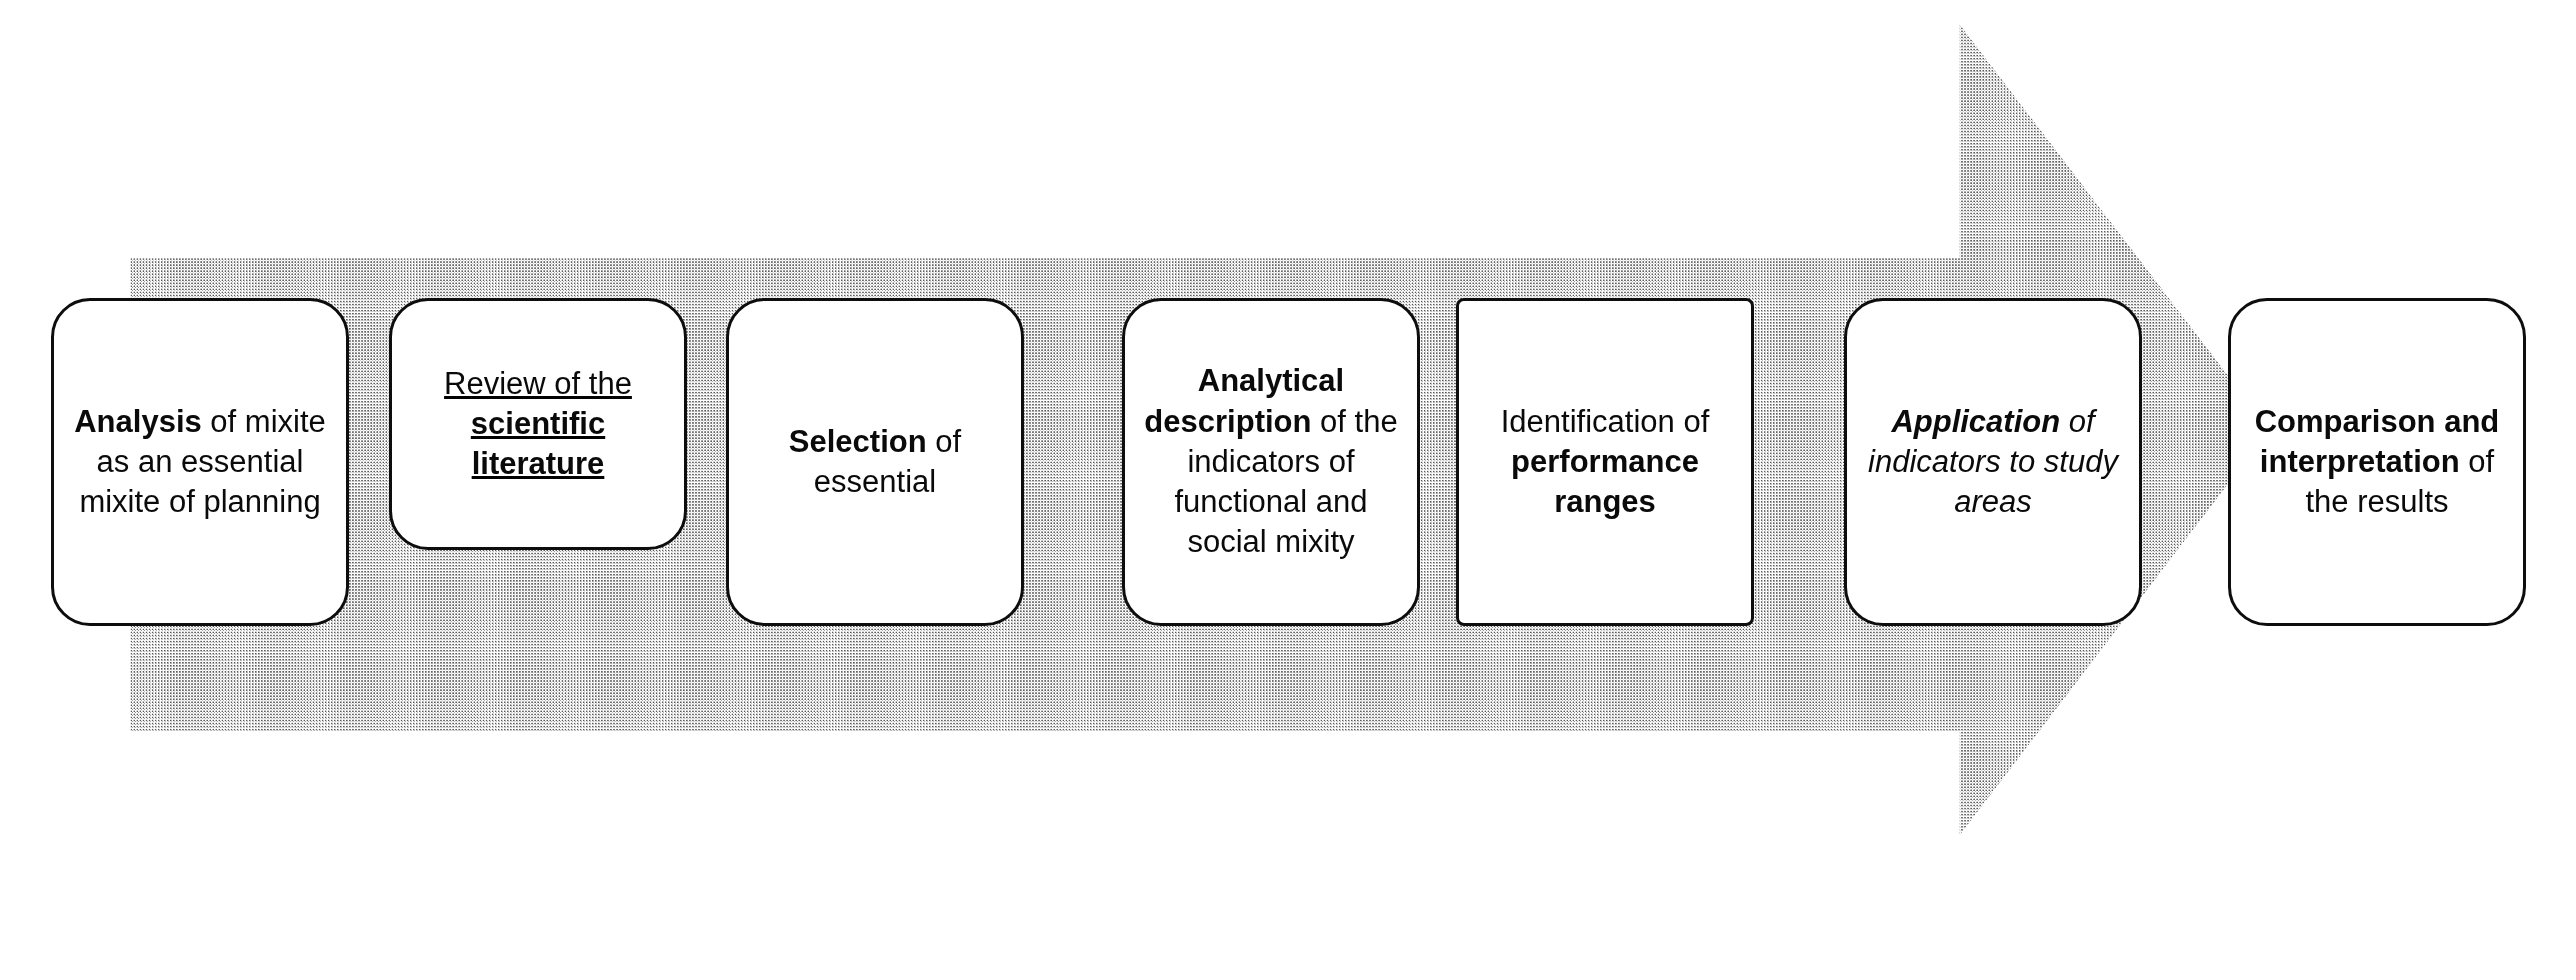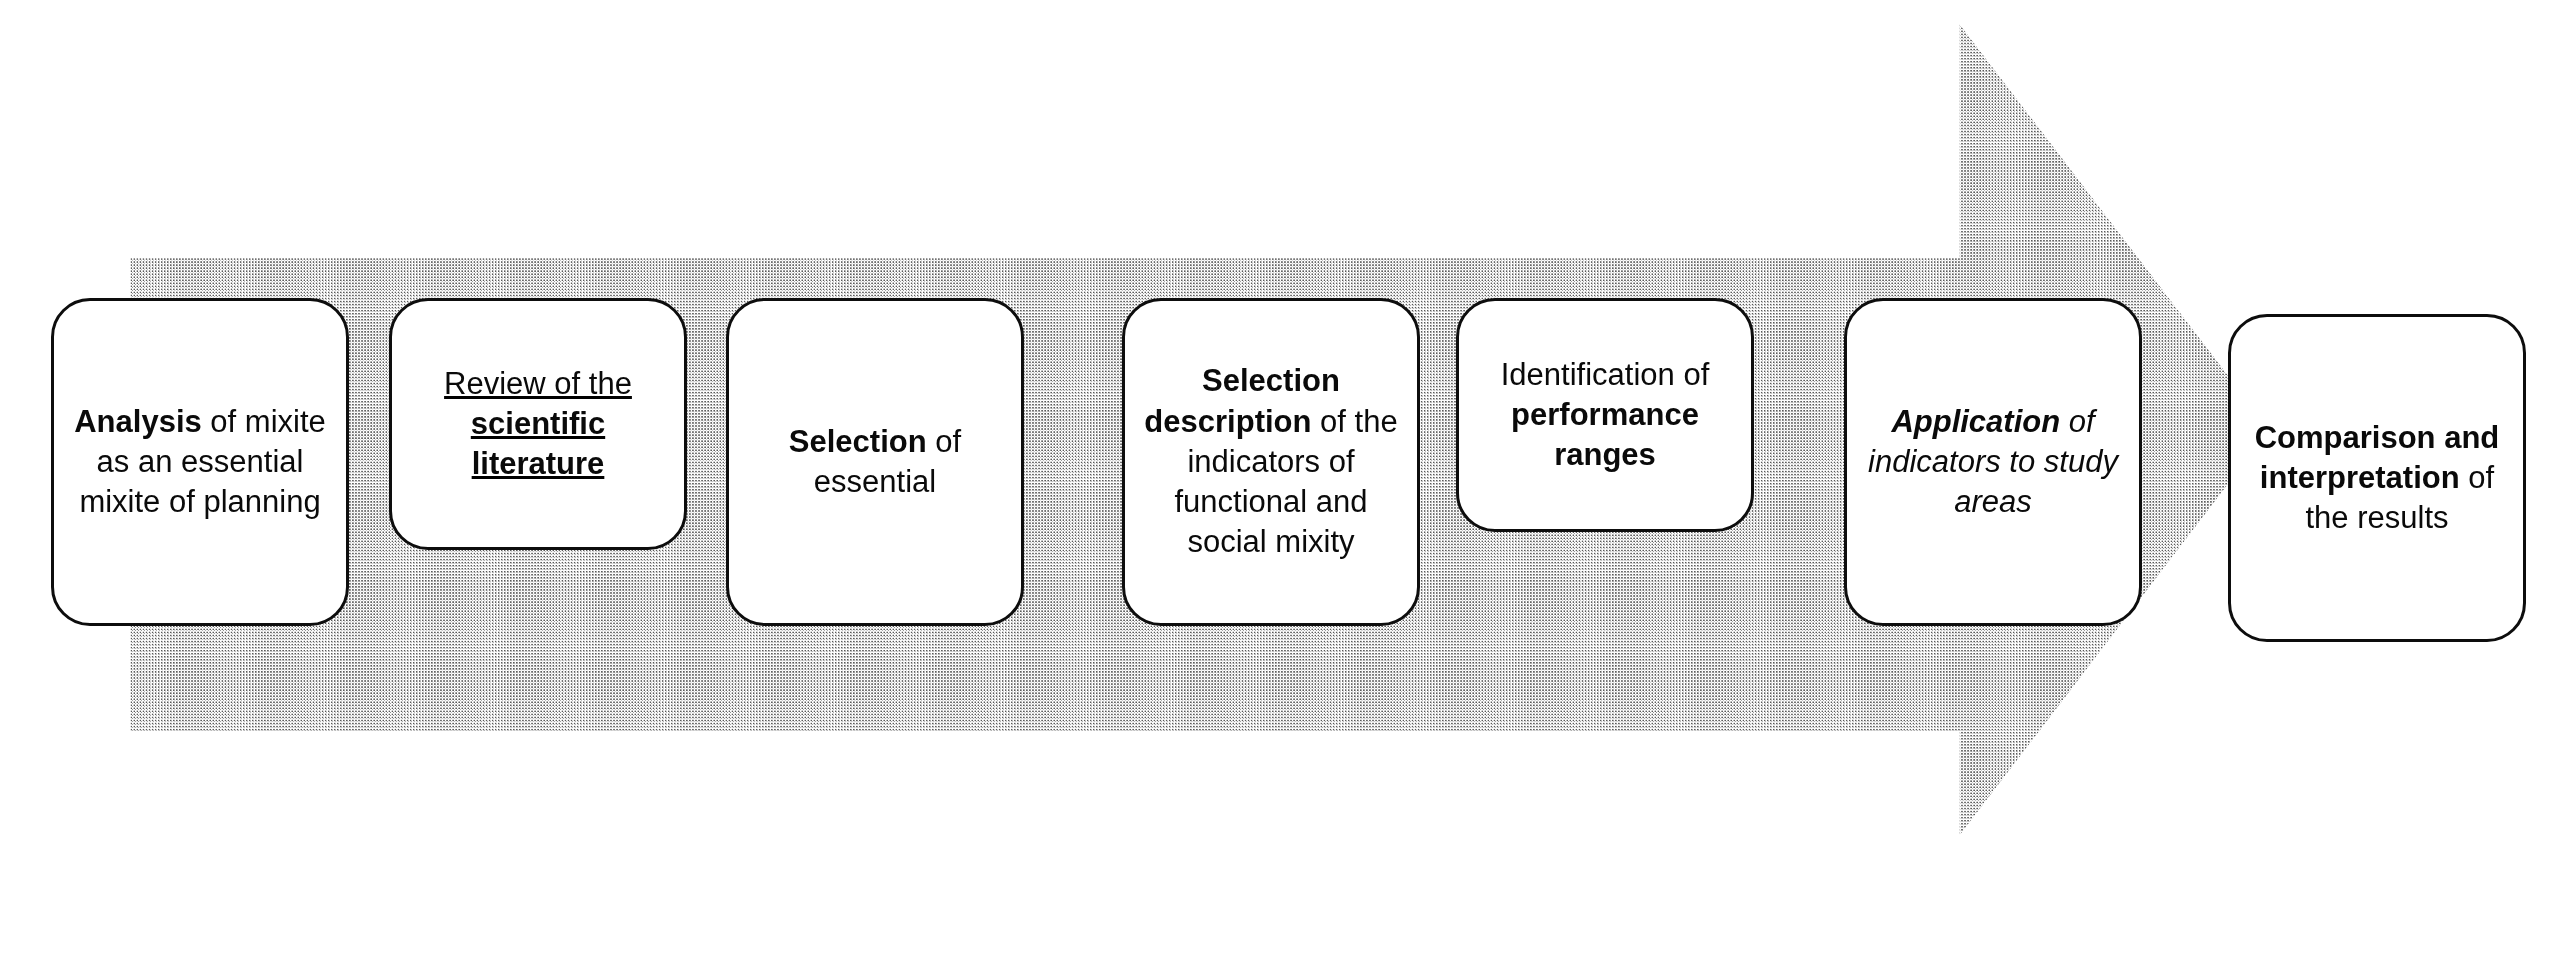--- a/index.html
+++ b/index.html
@@ -75,36 +75,36 @@
   </div>
 
   <div class="step-box" style="left:726px; top:298px; width:298px; height:328px;">
     <div class="step-text">
       <b>Selection</b><span> of essential</span>
     </div>
   </div>
 
   <div class="step-box" style="left:1122px; top:298px; width:298px; height:328px;">
     <div class="step-text">
-      <b>Selection description</b><span> of the indicators of functional and social mixity</span>
+      <b>Analytical description</b><span> of the indicators of functional and social mixity</span>
     </div>
   </div>
 
-  <div class="step-box" style="left:1456px; top:298px; width:298px; height:234px;">
+  <div class="step-box" style="left:1456px; top:298px; width:298px; height:328px;border-radius:8px;">
     <div class="step-text">
       <span>Identification of </span><b>performance ranges</b>
     </div>
   </div>
 
   <div class="step-box" style="left:1844px; top:298px; width:298px; height:328px;font-style:italic;">
     <div class="step-text">
       <b>Application</b><span> of indicators to study areas</span>
     </div>
   </div>
 
-  <div class="step-box" style="left:2228px; top:298px; width:298px; height:328px;margin-top:16px;">
+  <div class="step-box" style="left:2228px; top:298px; width:298px; height:328px;">
     <div class="step-text">
       <b>Comparison and interpretation</b><span> of the results</span>
     </div>
   </div>
 
 </div>
 
 
 </body></html>

